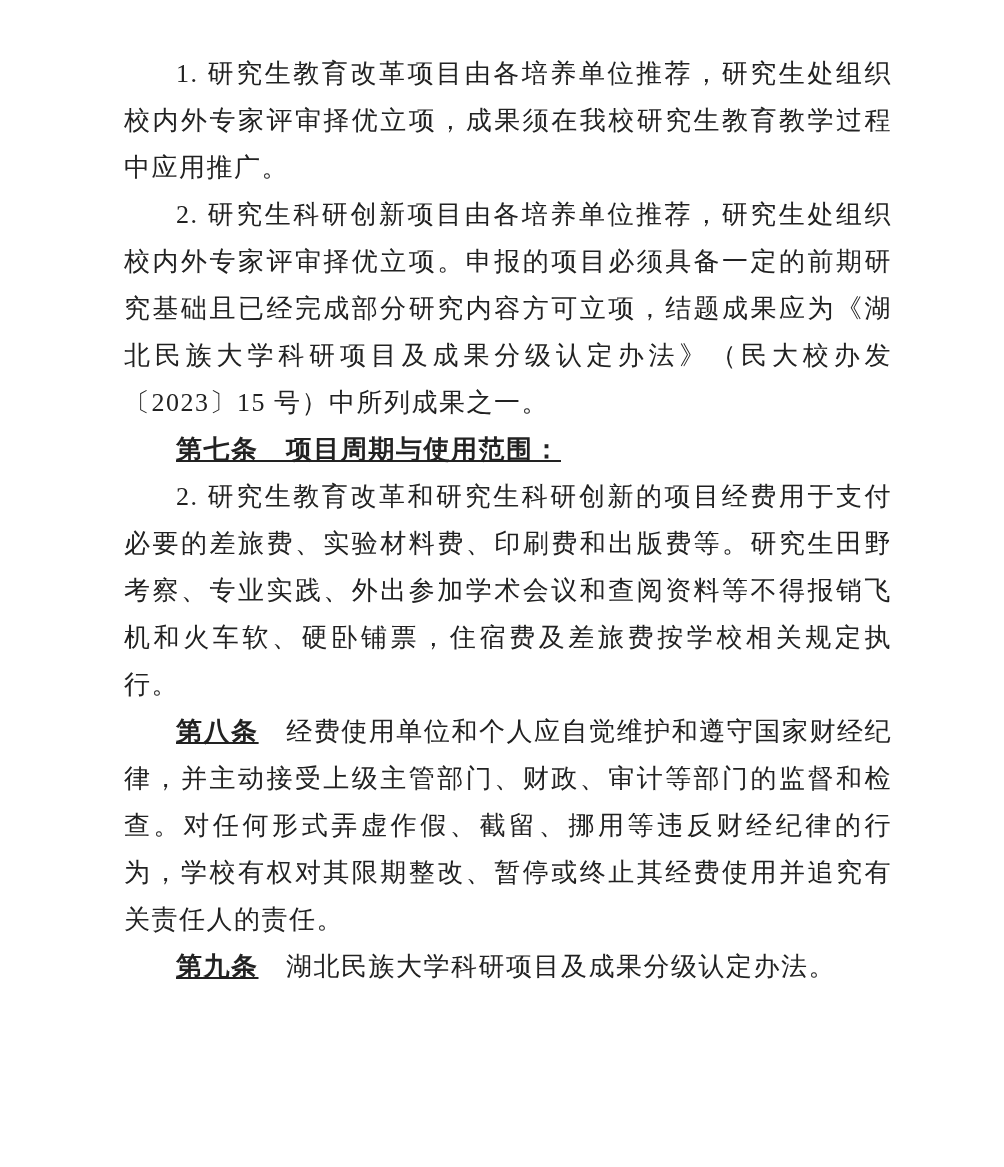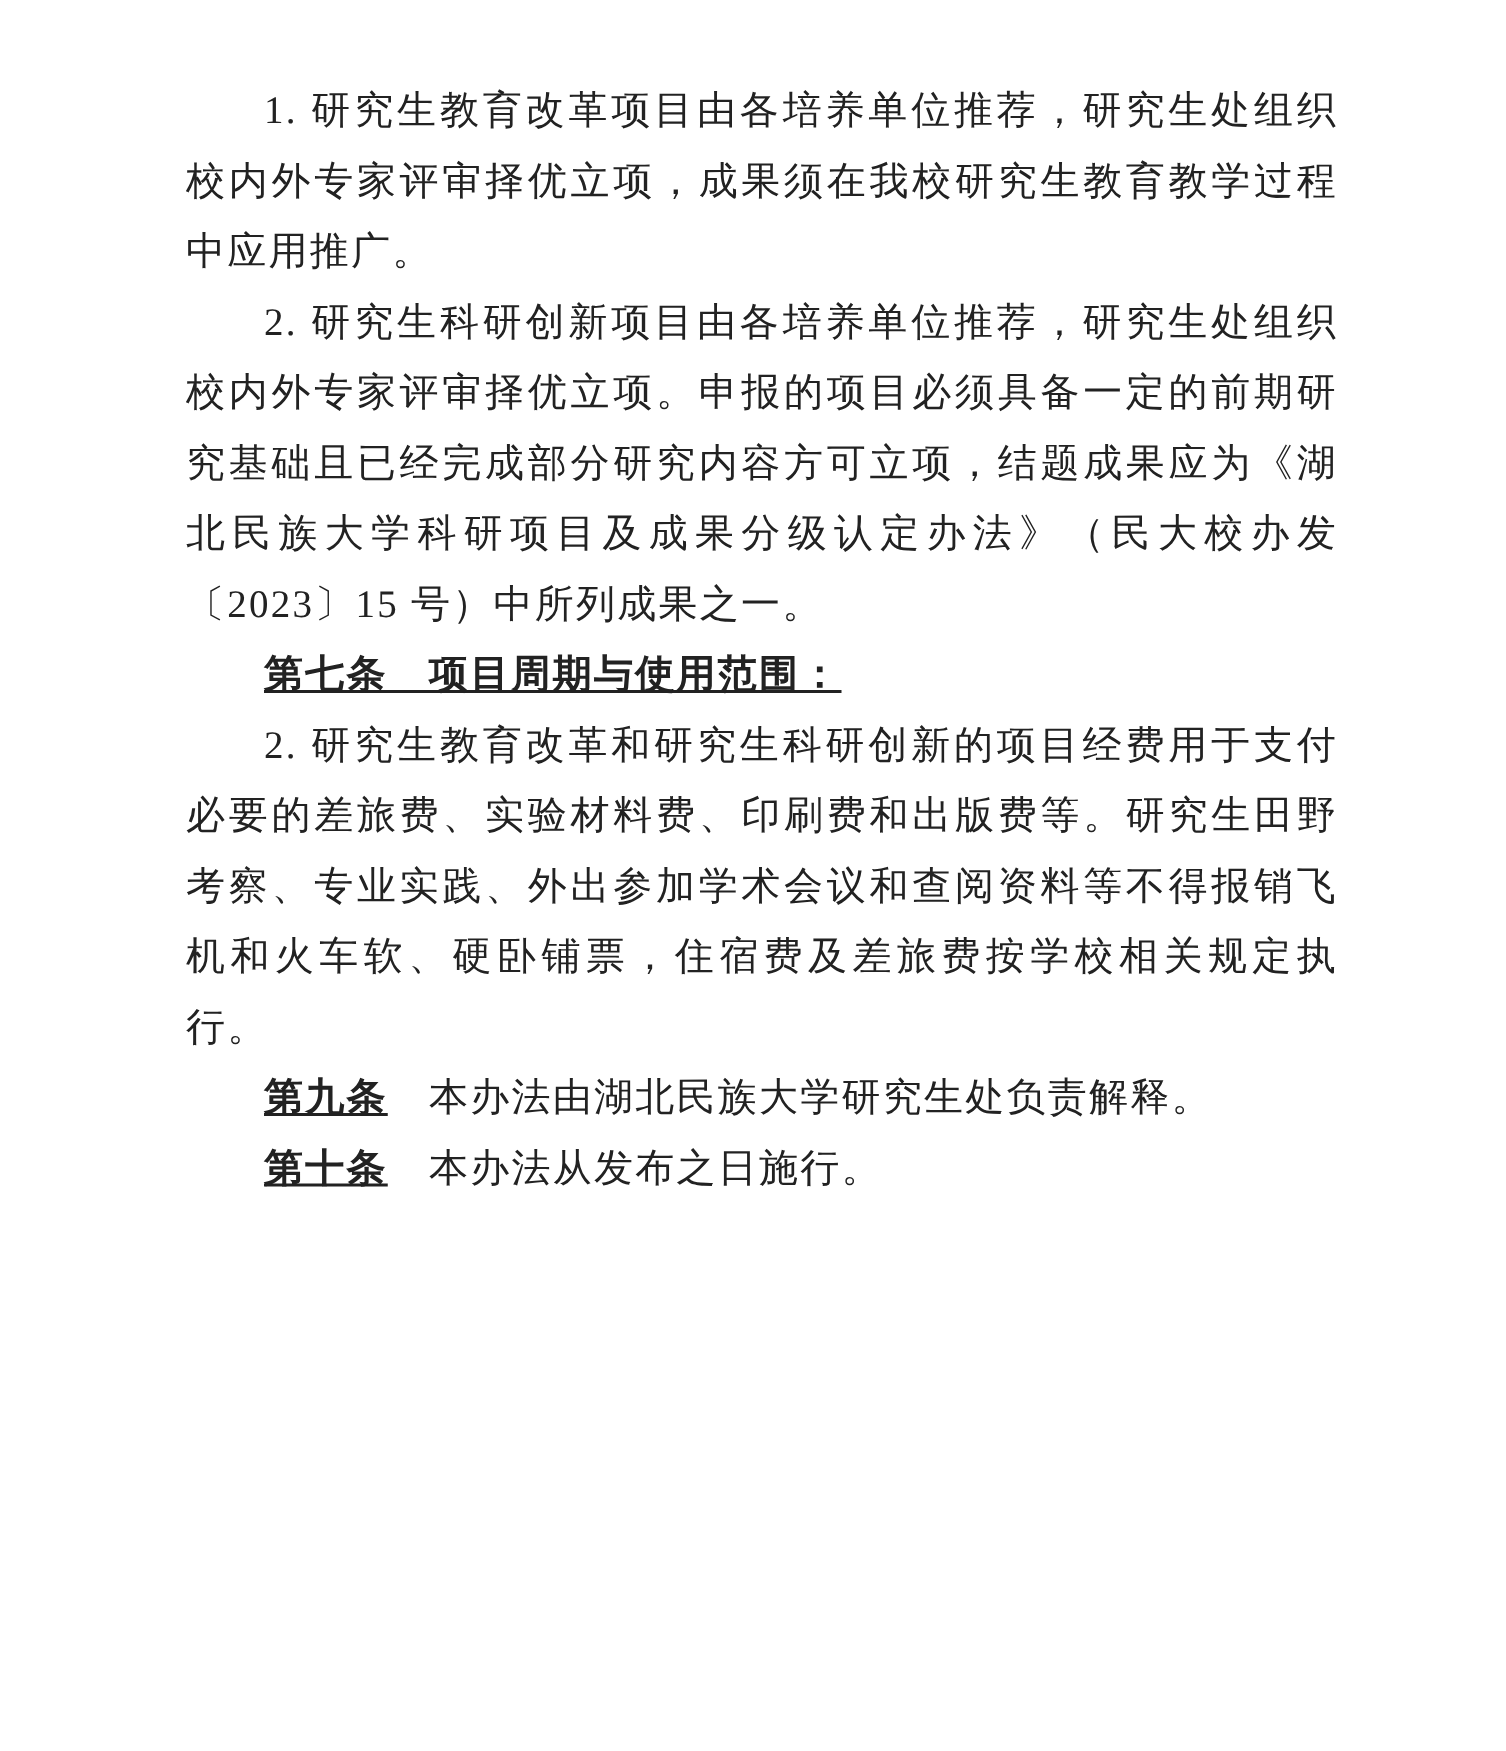--- a/index.html
+++ b/index.html
@@ -41,19 +41,19 @@
 
     <p class="para"><strong></strong><span>1. 研究生教育改革项目由各培养单位推荐，研究生处组织校内外专家评审择优立项，成果须在我校研究生教育教学过程中应用推广。</span></p>
 
     <p class="para"><strong></strong><span>2. 研究生科研创新项目由各培养单位推荐，研究生处组织校内外专家评审择优立项。申报的项目必须具备一定的前期研究基础且已经完成部分研究内容方可立项，结题成果应为《湖北民族大学科研项目及成果分级认定办法》（民大校办发〔2023〕15 号）中所列成果之一。</span></p>
 
     <p class="para"><strong>第七条　项目周期与使用范围：</strong><span></span></p>
 
 
     <p class="para"><strong></strong><span>2. 研究生教育改革和研究生科研创新的项目经费用于支付必要的差旅费、实验材料费、印刷费和出版费等。研究生田野考察、专业实践、外出参加学术会议和查阅资料等不得报销飞机和火车软、硬卧铺票，住宿费及差旅费按学校相关规定执行。</span></p>
 
+    <p class="para"><strong>第八条</strong><span>　经费使用单位和个人应自觉维护和遵守国家财经纪律，并主动接受上级主管部门、财政、审计等部门的监督和检查。对任何形式弄虚作假、截留、挪用等违反财经纪律的行为，学校有权对其限期整改、暂停或终止其经费使用并追究有关责任人的责任。</span></p>
 
-    <p class="para"><strong>第九条</strong><span>　本办法由湖北民族大学研究生处负责解释。</span></p>
+    <p class="para"><strong>第九条</strong><span>　湖北民族大学科研项目及成果分级认定办法。</span></p>
 
-    <p class="para"><strong>第十条</strong><span>　本办法从发布之日施行。</span></p>
 
   </div>
 </div>
 
 </body></html>

